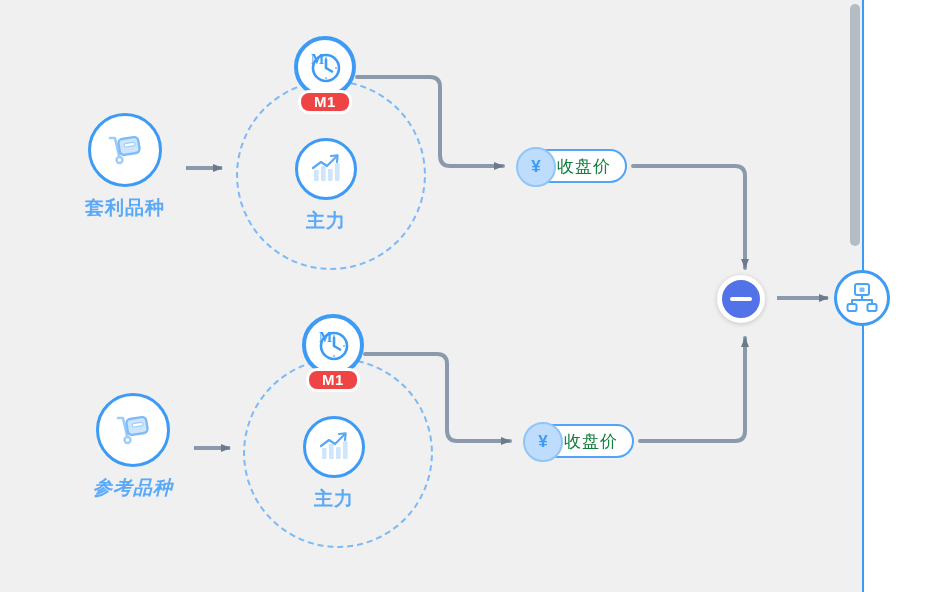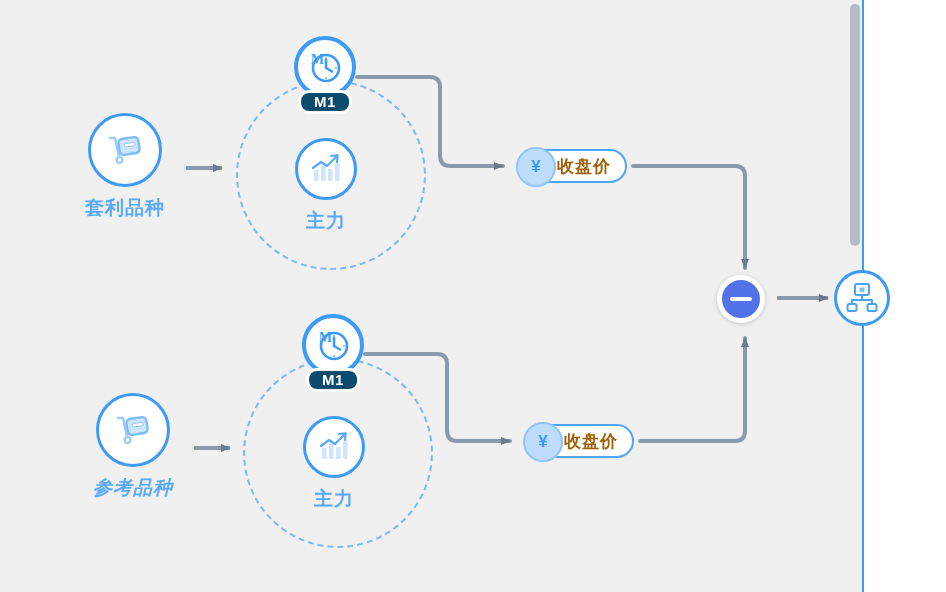--- a/index.html
+++ b/index.html
@@ -74,21 +74,21 @@
     position: absolute;
     border: 2px dashed #7cb9f5;
     border-radius: 50%;
     background: transparent;
   }
   
   .clock-node { width: 62px; height: 62px; border-width: 4px; }
   .m1-badge {
     position: absolute;
     left: 50%; transform: translateX(-50%);
-    background: #0c4a6e;
+    background: #ef4444;
     color: #ffffff;
     font-size: 15px;
     font-weight: bold;
     letter-spacing: 0.5px;
     border-radius: 11px;
     padding: 1px 13px 2px 13px;
     border: 3px solid #ffffff;
     line-height: 15px;
   }
   
@@ -111,23 +111,23 @@
     width: 40px; height: 40px;
     border-radius: 50%;
     background: #bedcfb;
     border: 2px solid #8fc5f8;
     display: flex; align-items: center; justify-content: center;
     color: #3d9bf5;
     font-size: 17px;
     font-weight: bold;
   }
   .pill-text {
-    color: #a16207;
+    color: #15803d;
     font-size: 17px;
-    font-weight: bold;
+    font-weight: normal;
     letter-spacing: 1px;
   }
   
   .op-node {
     position: absolute;
     width: 48px; height: 48px;
     border-radius: 50%;
     background: #5272e8;
     border: 5px solid #ffffff;
     box-shadow: 0 1px 5px rgba(0,0,0,0.18);

